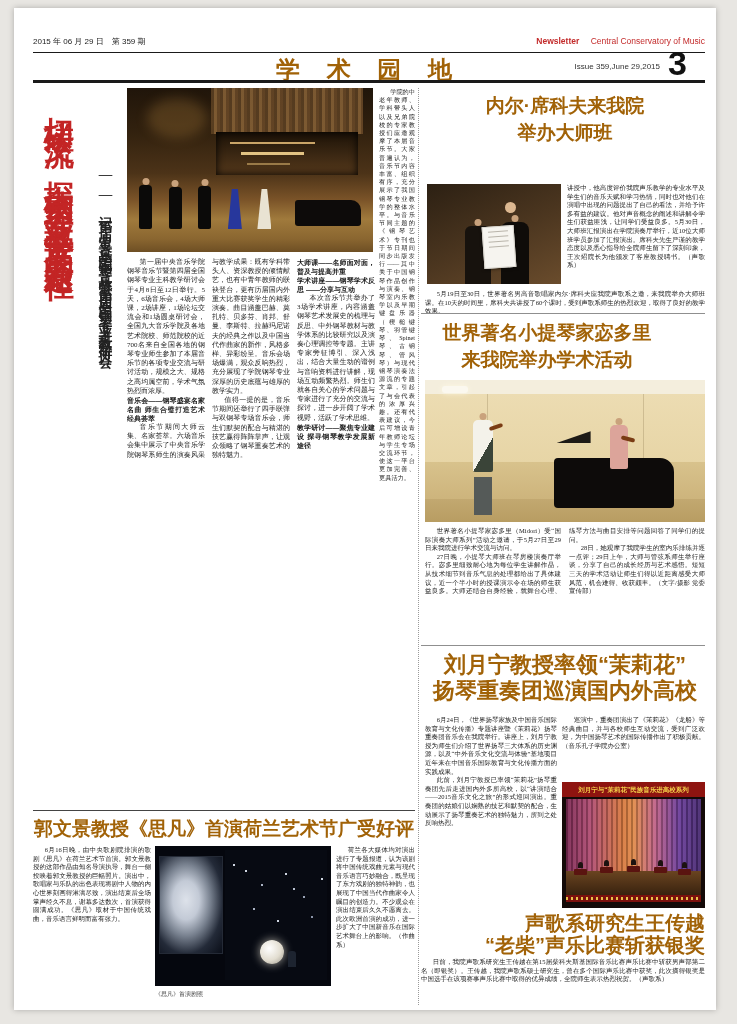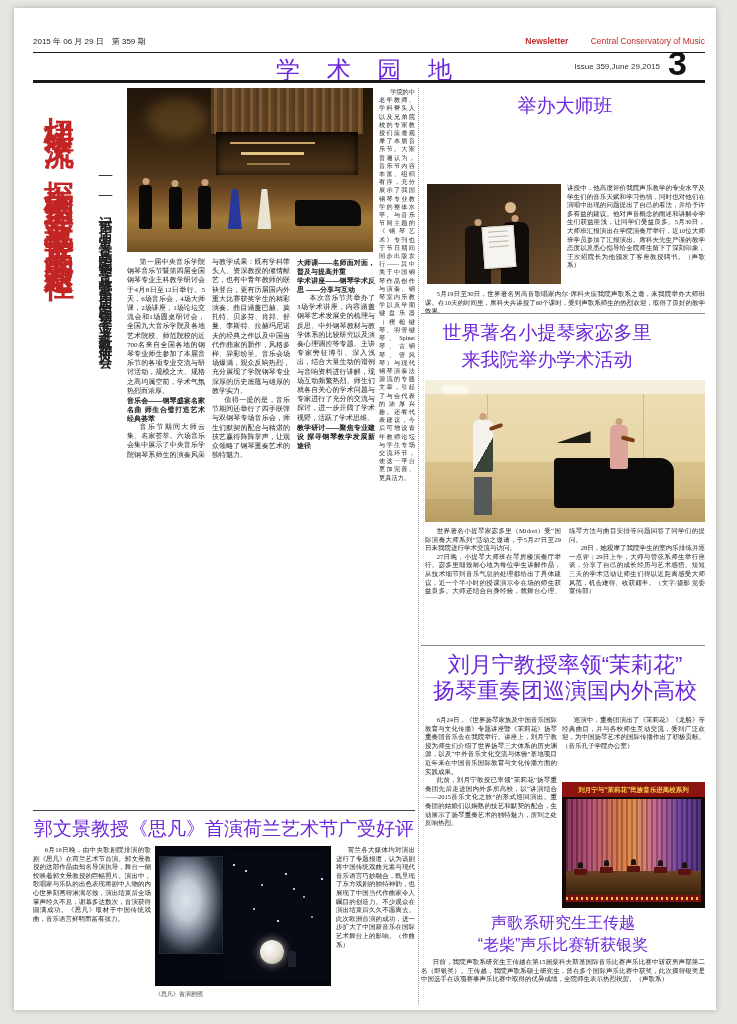--- a/index.html
+++ b/index.html
@@ -1,20 +1,20 @@
 <!DOCTYPE html>
 <html><head>
 <meta charset="utf-8">
 <style>
   html,body{margin:0;padding:0;}
   body{width:737px;height:1024px;background:#e8e6e2;font-family:"Liberation Serif",serif;position:relative;overflow:hidden;}
   .abs{position:absolute;}
   .sheet{left:14px;top:8px;width:702px;height:1002px;background:#ffffff;box-shadow:0 0 6px rgba(0,0,0,.25);}
   .rule{background:#1a1a1a;}
-  .hl{font-family:"Liberation Sans",sans-serif;font-weight:400;color:#6d28d9;text-align:center;}
+  .hl{font-family:"Liberation Sans",sans-serif;font-weight:700;color:#a16207;text-align:center;}
   .body-txt{font-family:"Liberation Serif",serif;text-align:justify;color:#1c1c1c;overflow:hidden;}
   .body-txt p{margin:0;text-indent:1.8em;}
   .sub-h{font-family:"Liberation Sans",sans-serif;font-weight:700;font-size:7px;line-height:9px;margin:3px 0 2px;text-indent:0 !important;}
   .fs65{font-size:6.5px;line-height:8.6px;}
   .fs7{font-size:7px;line-height:9.2px;}
   .fs6{font-size:6.2px;line-height:8.2px;}
   .v-txt{writing-mode:vertical-rl;text-orientation:upright;white-space:nowrap;}
   .dotted-v{border-left:1px dotted #9a9a9a;}
   .thin-h{background:#8f8f8f;height:1px;}
   
@@ -46,21 +46,21 @@
   .yq-banner-bottom{position:absolute;left:0;right:0;bottom:0;height:7px;background:#7c100c;background-image:repeating-linear-gradient(90deg,#e8c24a 0 2px,transparent 2px 5px);background-size:auto 3px;background-position:0 2px;background-repeat:repeat-x;}
 </style>
 </head>
 <body>
 
 <div class="abs sheet"></div>
 
 <div class="abs" style="left:33px;top:36px;font:8px 'Liberation Sans',sans-serif;color:#222;">2015 年 06 月 29 日　第 359 期</div>
 <div class="abs" style="left:420px;top:36px;width:285px;text-align:right;font:8.5px 'Liberation Sans',sans-serif;color:#c32b2b;">
   <b>Newsletter</b>
-  <span style="margin-left:20px;">Central Conservatory of Music</span>
+  <span style="margin-left:9px;">Central Conservatory of Music</span>
 </div>
 <div class="abs rule" style="left:33px;top:52px;width:672px;height:1px;"></div>
 <div class="abs hl" style="left:33px;top:54px;width:672px;font-size:24px;letter-spacing:10px;">学 术 园 地</div>
 <div class="abs" style="left:540px;top:62px;width:120px;text-align:right;font:8px 'Liberation Sans',sans-serif;color:#333;">Issue 359,June 29,2015</div>
 <div class="abs" style="left:668px;top:44px;font:700 34px 'Liberation Sans',sans-serif;color:#111;">3</div>
 <div class="abs rule" style="left:33px;top:80px;width:672px;height:3px;"></div>
 
 <div class="abs v-txt" style="left:38px;top:92px;height:716px;font:700 30px 'Liberation Sans',sans-serif;color:#c32525;letter-spacing:7px;">切磋交流　探索钢琴专业教学发展的新途径</div>
 <div class="abs v-txt" style="left:96px;top:166px;height:644px;font:600 13.5px 'Liberation Serif',serif;color:#222;letter-spacing:4.5px;">——记第一届中央音乐学院钢琴音乐节暨第四届全国钢琴专业主科教学研讨会</div>
 
@@ -91,20 +91,21 @@
   <p>值得一提的是，音乐节期间还举行了四手联弹与双钢琴专场音乐会，师生们默契的配合与精湛的技艺赢得阵阵掌声，让观众领略了钢琴重奏艺术的独特魅力。</p>
   <p class="sub-h">大师课——名师面对面，普及与提高并重</p>
   <p class="sub-h">学术讲座——钢琴学术反思 ——分享与互动</p>
   <p>本次音乐节共举办了3场学术讲座，内容涵盖钢琴艺术发展史的梳理与反思、中外钢琴教材与教学体系的比较研究以及演奏心理调控等专题。主讲专家旁征博引、深入浅出，结合大量生动的谱例与音响资料进行讲解，现场互动频繁热烈。师生们就各自关心的学术问题与专家进行了充分的交流与探讨，进一步开阔了学术视野，活跃了学术思维。</p>
   <p class="sub-h">教学研讨——聚焦专业建设 探寻钢琴教学发展新途径</p>
 </div>
 
 <div class="abs dotted-v" style="left:418px;top:88px;height:917px;width:0;"></div>
 
 <div class="abs hl" style="left:425px;top:92px;width:280px;font-size:19px;line-height:27px;">
+  <div>内尔·席科夫来我院</div>
   <div>举办大师班</div>
 </div>
 <div class="ph cert-bg" style="left:427px;top:184px;width:134px;height:100px;">
   <div class="person" style="left:28%;bottom:0;width:26px;height:58px;background:#17120d;border-radius:6px 6px 0 0;"></div>
   <div class="person" style="left:55%;bottom:0;width:28px;height:62px;background:#0f0c09;border-radius:8px 8px 0 0;"></div>
   <div class="abs" style="left:58%;top:18%;width:11px;height:11px;border-radius:50%;background:#dcb891;"></div>
   <div class="cert-paper" style="left:42%;top:42%;width:30px;height:40px;">
       <i></i>
       <i></i>
       <i></i>
@@ -160,21 +161,21 @@
     <div class="yq-floor"></div>
     <div class="yq-player" style="left:6%;bottom:26%;"></div>
     <div class="yq-player" style="left:25%;bottom:28%;"></div>
     <div class="yq-player" style="left:45%;bottom:29%;"></div>
     <div class="yq-player" style="left:65%;bottom:28%;"></div>
     <div class="yq-player" style="left:83%;bottom:26%;"></div>
     <div class="yq-banner-bottom"></div>
   </div>
 </div>
 
-<div class="abs hl" style="left:421px;top:912px;width:284px;font-size:16px;line-height:22px;">
+<div class="abs hl" style="left:421px;top:912px;width:284px;font-size:20px;line-height:22px;text-align:right;">
   <div>声歌系研究生王传越</div>
   <div>“老柴”声乐比赛斩获银奖</div>
 </div>
 <div class="abs body-txt fs65" style="left:421px;top:958px;width:284px;height:36px;">
   <p>日前，我院声歌系研究生王传越在第15届柴科夫斯基国际音乐比赛声乐比赛中斩获男声部第二名（即银奖）。王传越，我院声歌系硕士研究生，曾在多个国际声乐比赛中获奖，此次摘得银奖是中国选手在该项赛事声乐比赛中取得的优异成绩，全院师生表示热烈祝贺。（声歌系）</p>
 </div>
 
 <div class="abs" style="left:33px;top:810px;width:382px;height:1px;background:#444;"></div>
 <div class="abs hl" style="left:33px;top:816px;width:382px;font-size:19px;">郭文景教授《思凡》首演荷兰艺术节广受好评</div>
 <div class="abs body-txt fs65" style="left:33px;top:846px;width:118px;height:142px;">

